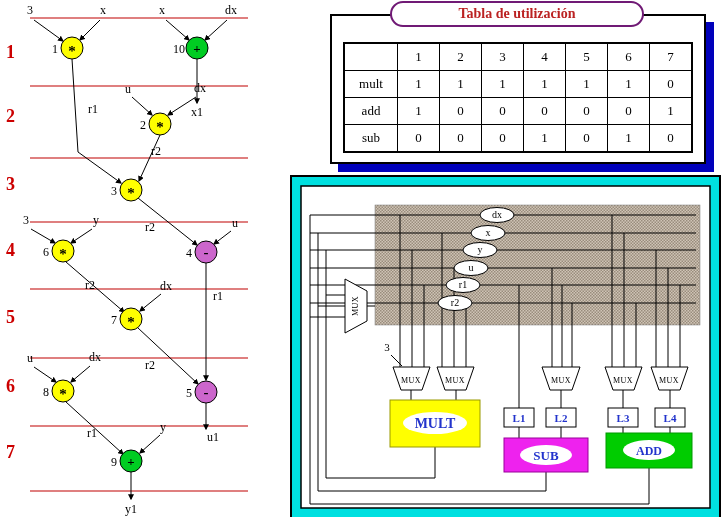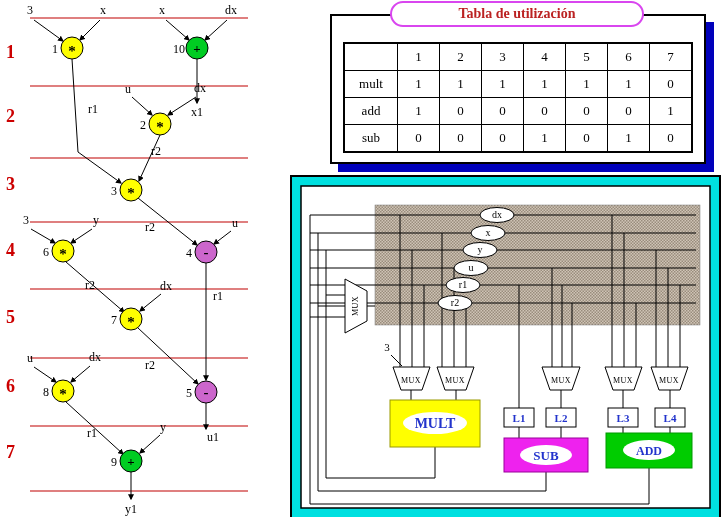--- a/index.html
+++ b/index.html
@@ -9,21 +9,21 @@
   svg text{font-family:"Liberation Serif",serif;}
   .step-num{fill:#cc0000;font-weight:bold;font-size:18px;}
   .lbl{font-size:12px;fill:#000;}
   .nodeid{font-size:12px;fill:#000;}
   .buslbl{font-size:10px;fill:#000;}
   .muxtxt{font-size:8px;fill:#000;letter-spacing:.5px;}
   .regtxt{font-size:11px;font-weight:bold;fill:#2233cc;}
   .unittxt{font-weight:bold;fill:#2233cc;}
   
   #util-title{position:absolute;left:390px;top:1px;width:250px;height:22px;
-    border:2px solid #d946ef;border-radius:13px;background:#fff;text-align:center;
+    border:2px solid #701a75;border-radius:13px;background:#fff;text-align:center;
     line-height:22px;font-weight:bold;font-size:14px;color:#bb2222;z-index:3;}
   #util-wrap{position:absolute;left:330px;top:14px;width:372px;height:146px;
     background:#fff;border:2px solid #000;box-shadow:8px 8px 0 #0000bb;z-index:2;}
   table.util{border-collapse:collapse;margin:26px auto 0 auto;border:2px solid #000;}
   table.util td{border:1px solid #000;width:41px;height:26px;text-align:center;
     font-size:13px;padding:0;}
   table.util td.rowlbl{width:52px;}
 </style>
 </head>
 <body>

